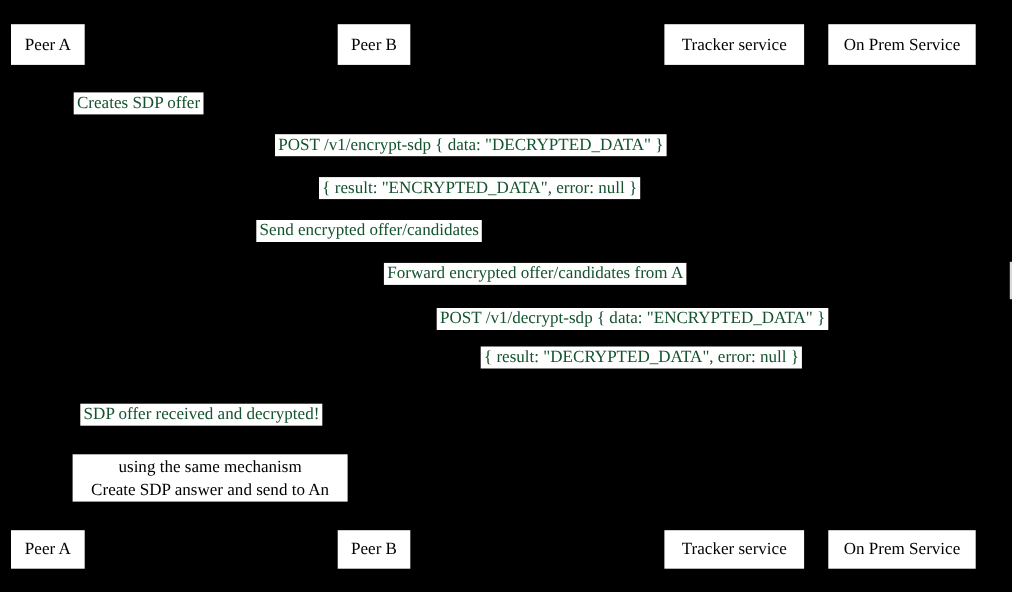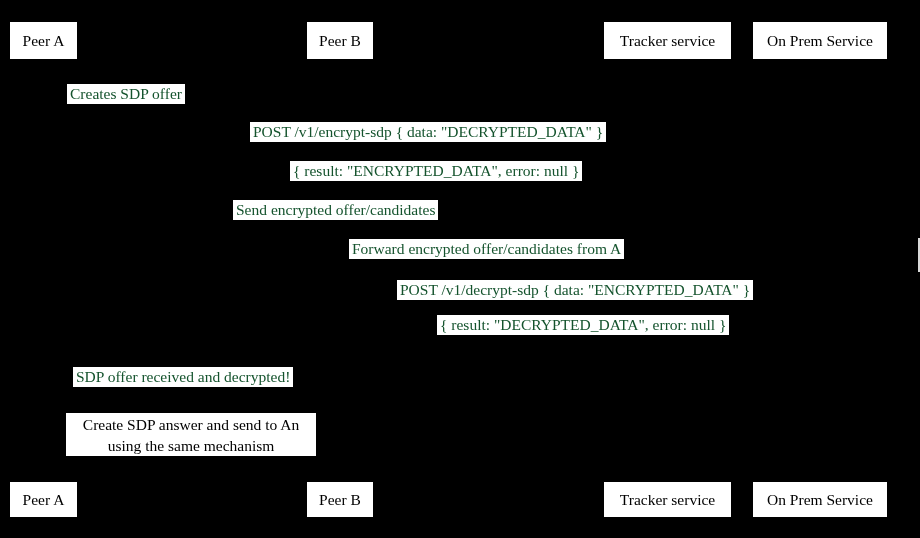--- a/index.html
+++ b/index.html
@@ -66,22 +66,22 @@
   <div class="msg" style="left:67px; top:84px;">Creates SDP offer</div>
   <div class="msg" style="left:250px; top:122px;">POST /v1/encrypt-sdp { data: "DECRYPTED_DATA" }</div>
   <div class="msg" style="left:290px; top:161px;">{ result: "ENCRYPTED_DATA", error: null }</div>
   <div class="msg" style="left:233px; top:200px;">Send encrypted offer/candidates</div>
   <div class="msg" style="left:349px; top:239px;">Forward encrypted offer/candidates from A</div>
   <div class="msg" style="left:397px; top:280px;">POST /v1/decrypt-sdp { data: "ENCRYPTED_DATA" }</div>
   <div class="msg" style="left:437px; top:315px;">{ result: "DECRYPTED_DATA", error: null }</div>
   <div class="msg" style="left:73px; top:367px;">SDP offer received and decrypted!</div>
 
   <div class="note" style="left:66px; top:413px; width:250px; height:43px;">
+    <span>using the same mechanism</span>
     <span>Create SDP answer and send to An</span>
-    <span>using the same mechanism</span>
   </div>
 
   <div class="actor" style="left:10px; top:482px; width:67px; height:35px;">Peer A</div>
   <div class="actor" style="left:307px; top:482px; width:66px; height:35px;">Peer B</div>
   <div class="actor" style="left:604px; top:482px; width:127px; height:35px;">Tracker service</div>
   <div class="actor" style="left:753px; top:482px; width:134px; height:35px;">On Prem Service</div>
 
   <div class="scroll-thumb" style="right:0; top:238px; width:2px; height:34px;"></div>
 
 </div>

